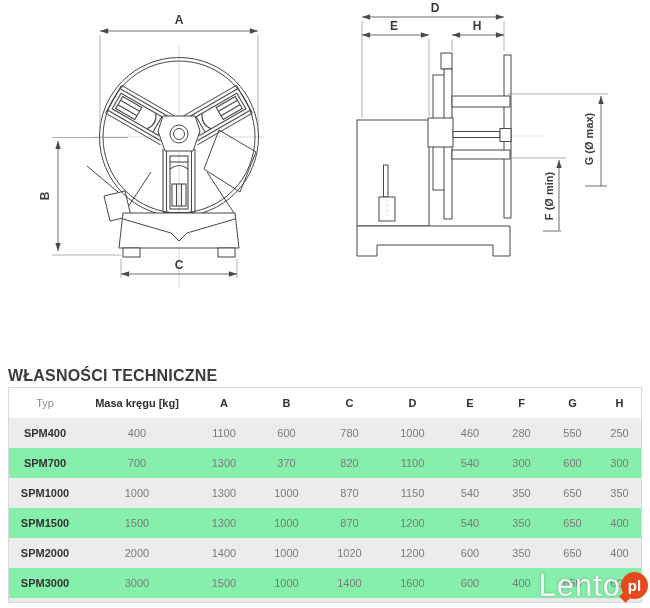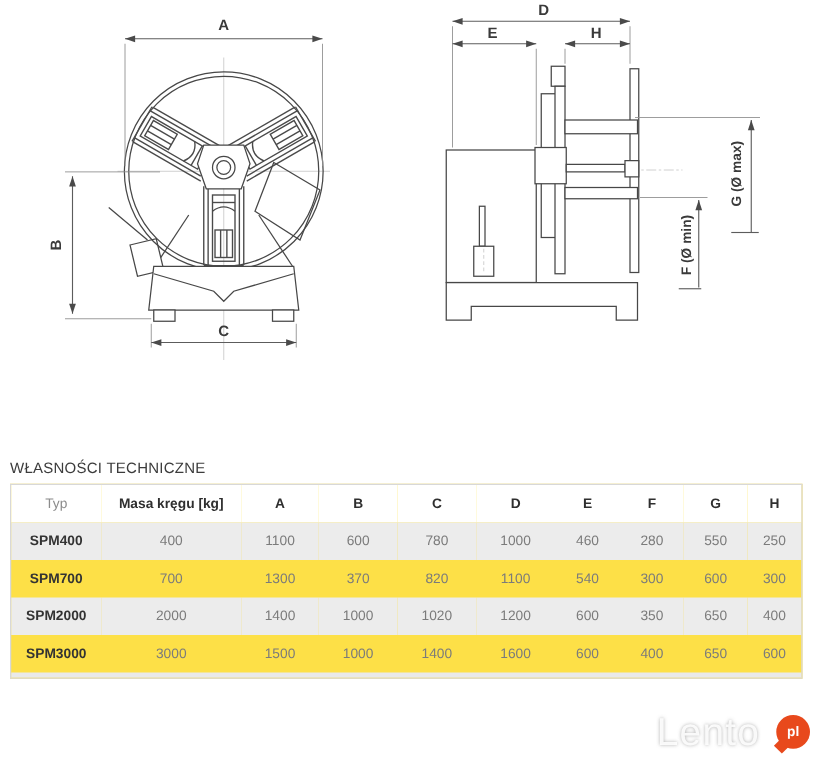--- a/index.html
+++ b/index.html
@@ -6,35 +6,35 @@
   body{width:650px;height:608px;position:relative;background:#fff;overflow:hidden;
        font-family:"Liberation Sans",sans-serif}
   .svgwrap{position:absolute;left:0;top:0}
   .ln{stroke:#474747;stroke-width:1;fill:none}
   .fillw{stroke:#474747;stroke-width:1;fill:#fff}
   .dim{stroke:#5c5c5c;stroke-width:0.9;fill:none}
   .dime{stroke:#8f8f8f;stroke-width:0.7;fill:none}
   .cl{stroke:#c9c9c9;stroke-width:0.7;fill:none}
   .dimtext{font-family:"Liberation Sans",sans-serif;font-size:12px;font-weight:bold;fill:#3a3a3a}
   .dimtext2{font-family:"Liberation Sans",sans-serif;font-size:11px;font-weight:bold;fill:#3a3a3a}
-  .heading{position:absolute;left:8px;top:367px;font-size:12px;font-weight:normal;color:#3c3c3c;letter-spacing:.2px}
-  .tablewrap{position:absolute;left:8px;top:387px;width:632px;border:1px solid #d8d8d8;background:#fde047}
+  .heading{position:absolute;left:8px;top:367px;font-size:16px;font-weight:bold;color:#3c3c3c;letter-spacing:.2px}
+  .tablewrap{position:absolute;left:8px;top:387px;width:632px;border:1px solid #d8d8d8;background:#86efac}
   table.spec{width:100%;border-collapse:collapse;table-layout:fixed;font-size:11px;color:#7b7b7b}
   table.spec th{height:30px;font-size:11px;font-weight:bold;color:#2f2f2f;text-align:center;vertical-align:middle;background:#fff;padding:0}
   table.spec th.light{color:#8c8c8c;font-weight:normal}
   table.spec td{height:30px;text-align:center;vertical-align:middle;padding:0}
   table.spec tbody tr:nth-child(odd) td{background:#ececec}
   table.spec td.typ{font-weight:bold;color:#333}
   .strip{height:4px;background:#e9e9e9}
   .watermark{position:absolute;top:570px;right:2px;display:flex;align-items:center;z-index:5}
   .wm-text{font-size:31px;font-weight:normal;line-height:31px;color:rgba(255,255,255,.88);
            letter-spacing:1px;text-shadow:0 0 3px rgba(110,110,110,.55)}
-  .wm-badge{position:relative;width:27px;height:27px;border-radius:50%;margin-left:13px;
+  .wm-badge{position:relative;width:27px;height:27px;border-radius:50%;margin-left:0;
             display:flex;align-items:center;justify-content:center;
-            color:#fff;font-size:11px;font-weight:bold}
+            color:#fff;font-size:15px;font-weight:bold}
   .wm-badge::after{content:"";position:absolute;left:0;bottom:-2px;width:9px;height:9px;
                    background:inherit;transform:rotate(45deg);z-index:-1}
 </style>
 </head>
 <body>
 
 <div class="svgwrap">
 <svg width="650" height="360" viewBox="0 0 650 360" xmlns="http://www.w3.org/2000/svg">
   <defs>
     <marker id="ar" viewBox="0 0 10 10" refX="9.5" refY="5" markerWidth="10" markerHeight="10" orient="auto-start-reverse">
@@ -190,20 +190,44 @@
           <td>1300</td>
           <td>370</td>
           <td>820</td>
           <td>1100</td>
           <td>540</td>
           <td>300</td>
           <td>600</td>
           <td>300</td>
         </tr>
         <tr>
+          <td class="typ">SPM1000</td>
+          <td>1000</td>
+          <td>1300</td>
+          <td>1000</td>
+          <td>870</td>
+          <td>1150</td>
+          <td>540</td>
+          <td>350</td>
+          <td>650</td>
+          <td>350</td>
+        </tr>
+        <tr>
+          <td class="typ">SPM1500</td>
+          <td>1500</td>
+          <td>1300</td>
+          <td>1000</td>
+          <td>870</td>
+          <td>1200</td>
+          <td>540</td>
+          <td>350</td>
+          <td>650</td>
+          <td>400</td>
+        </tr>
+        <tr>
           <td class="typ">SPM2000</td>
           <td>2000</td>
           <td>1400</td>
           <td>1000</td>
           <td>1020</td>
           <td>1200</td>
           <td>600</td>
           <td>350</td>
           <td>650</td>
           <td>400</td>

